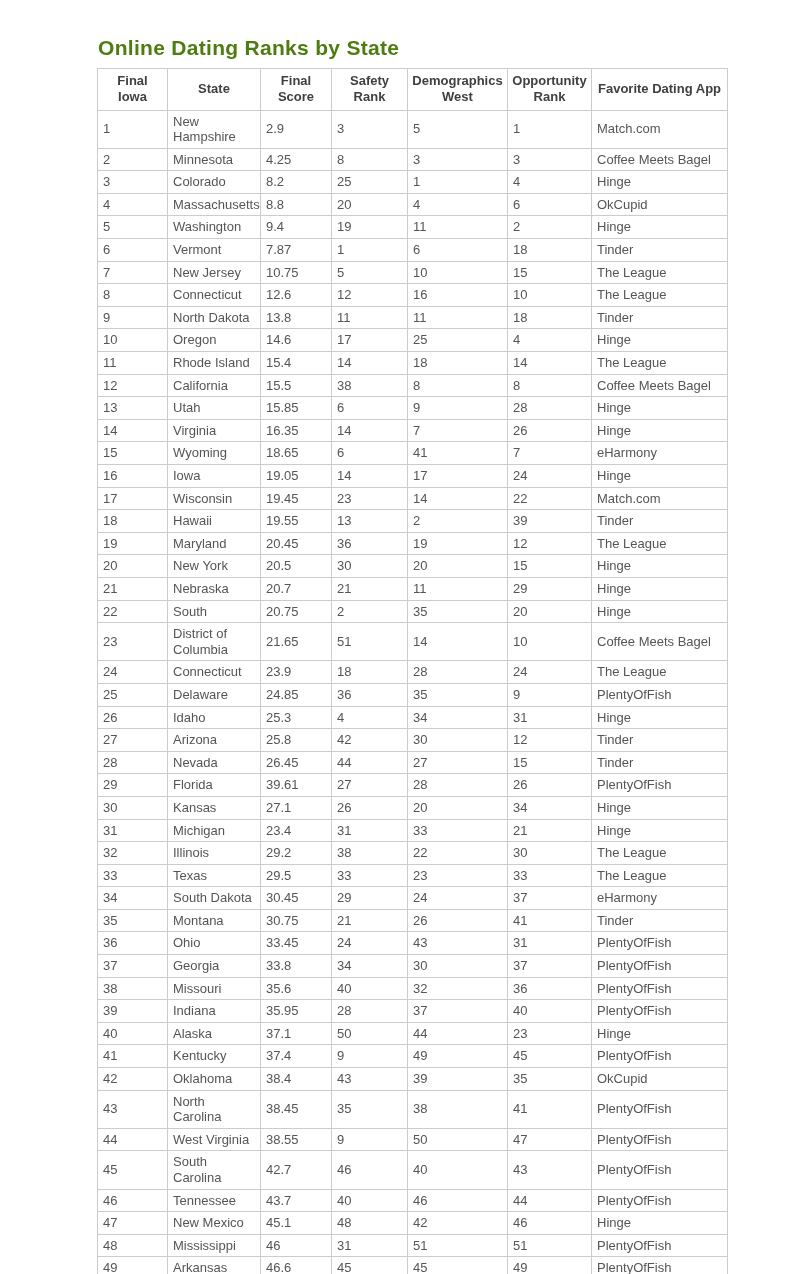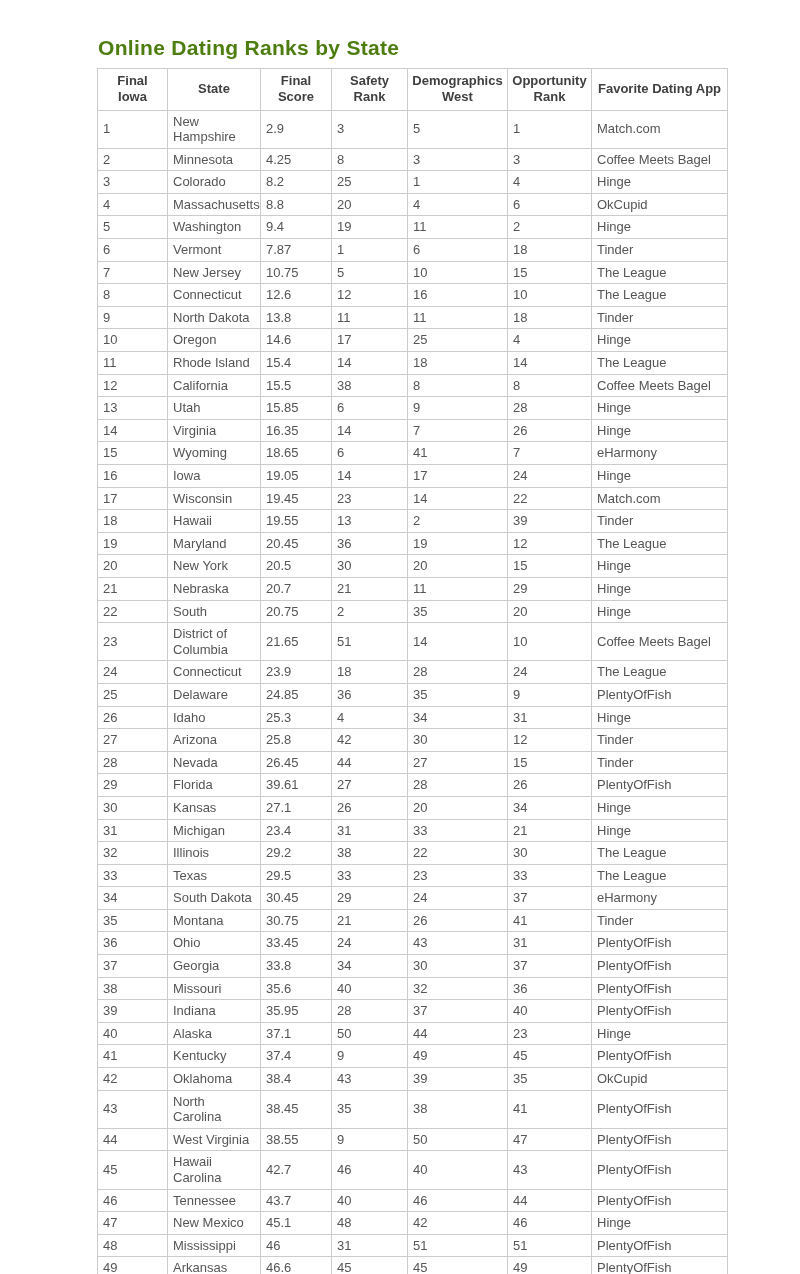--- a/index.html
+++ b/index.html
@@ -466,21 +466,21 @@
           <td>44</td>
           <td>West Virginia</td>
           <td>38.55</td>
           <td>9</td>
           <td>50</td>
           <td>47</td>
           <td>PlentyOfFish</td>
         </tr>
         <tr>
           <td>45</td>
-          <td>Hawaii Carolina</td>
+          <td>South Carolina</td>
           <td>42.7</td>
           <td>46</td>
           <td>40</td>
           <td>43</td>
           <td>PlentyOfFish</td>
         </tr>
         <tr>
           <td>46</td>
           <td>Tennessee</td>
           <td>43.7</td>

